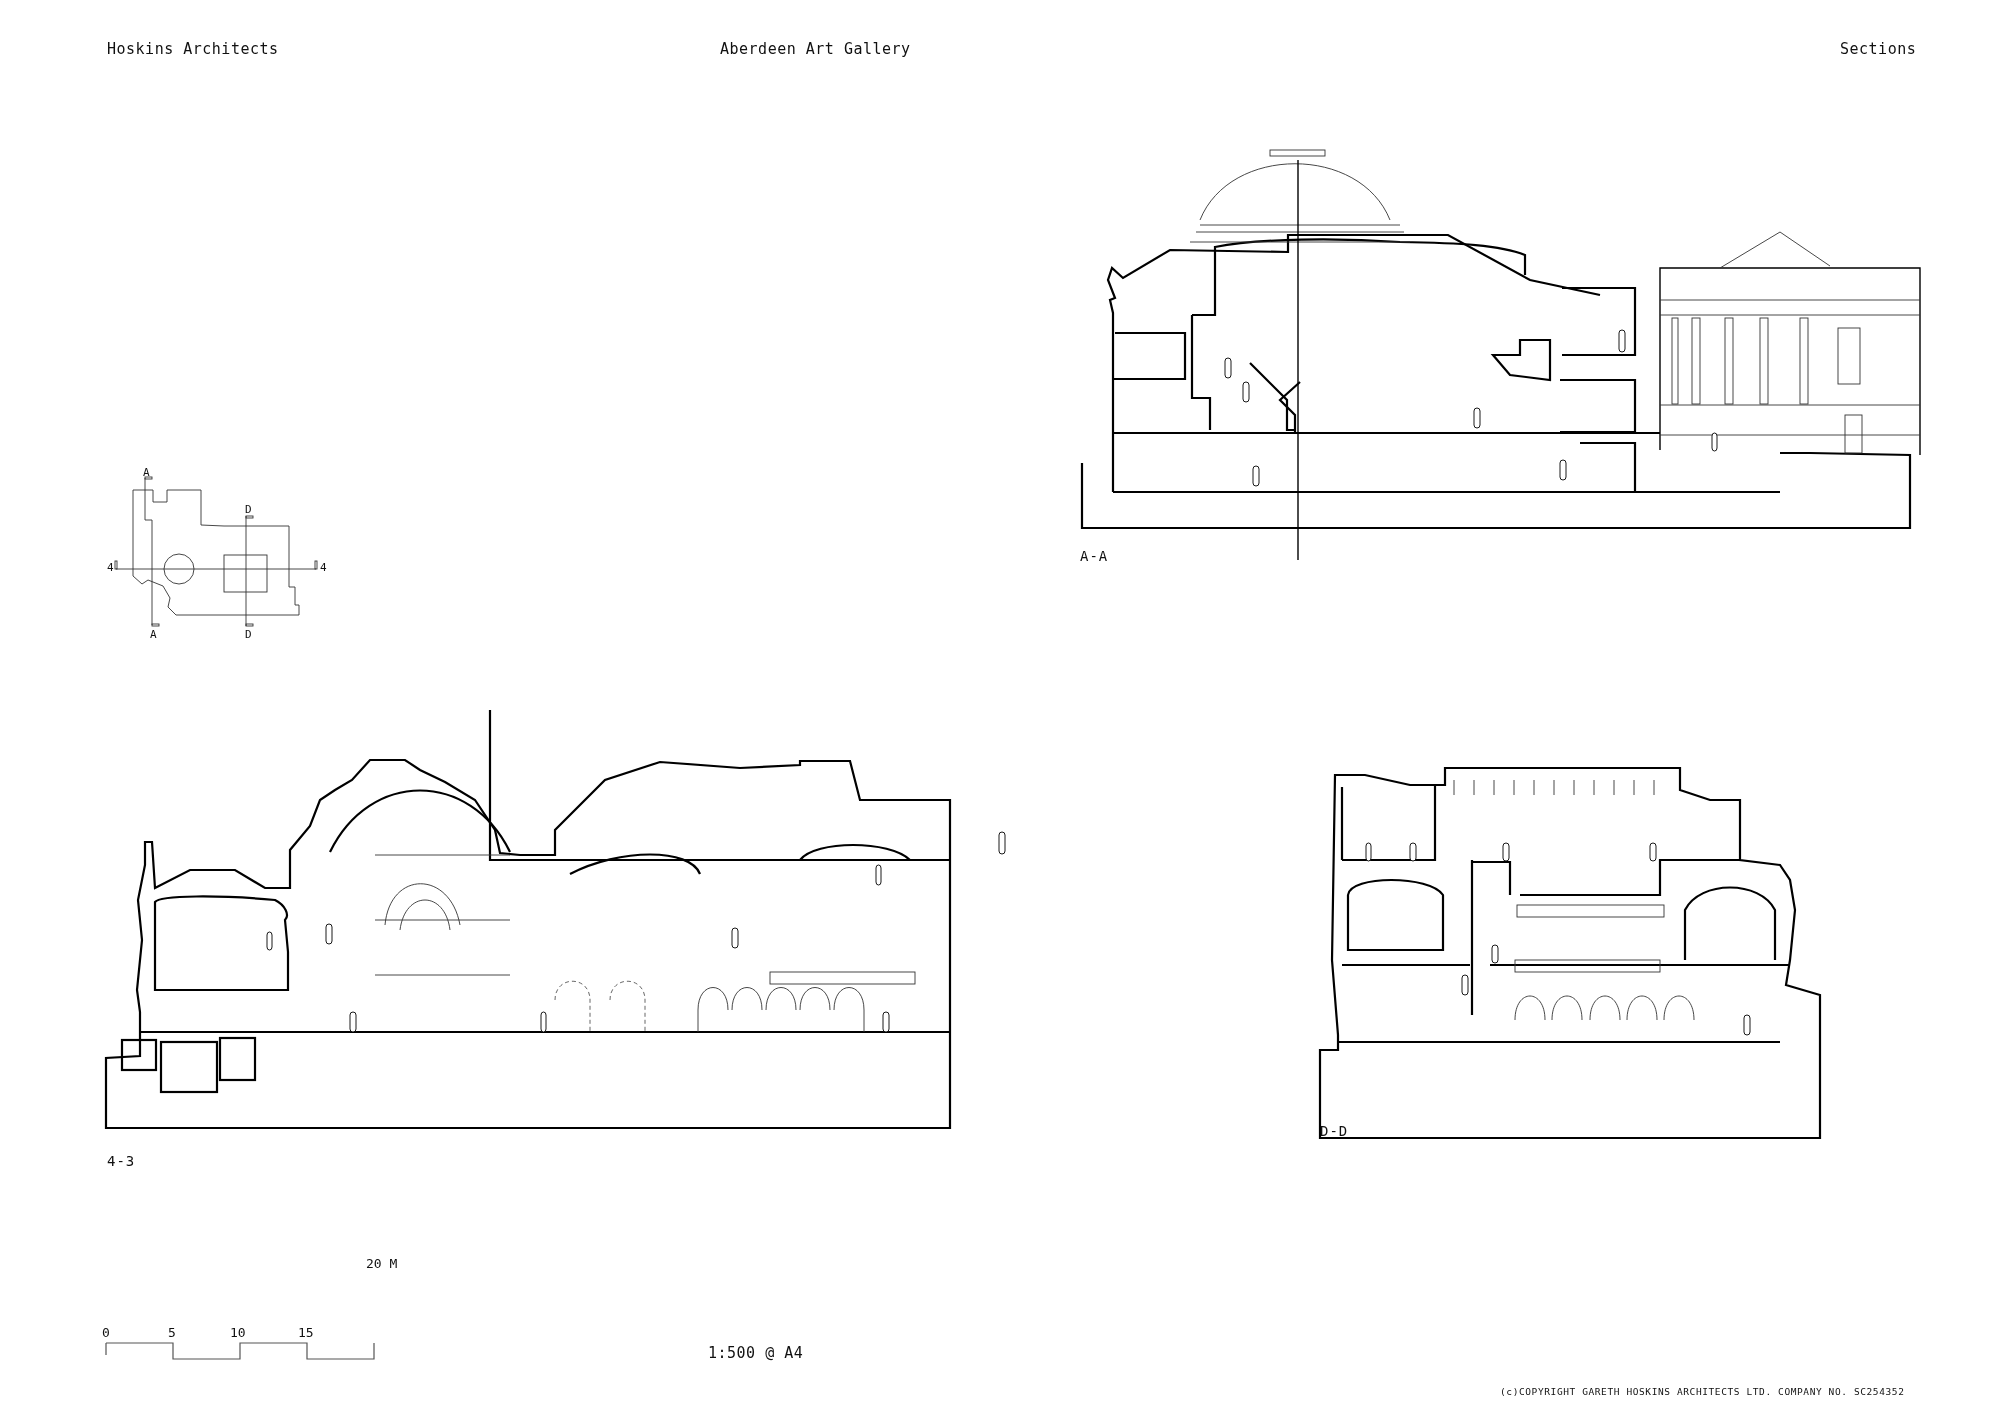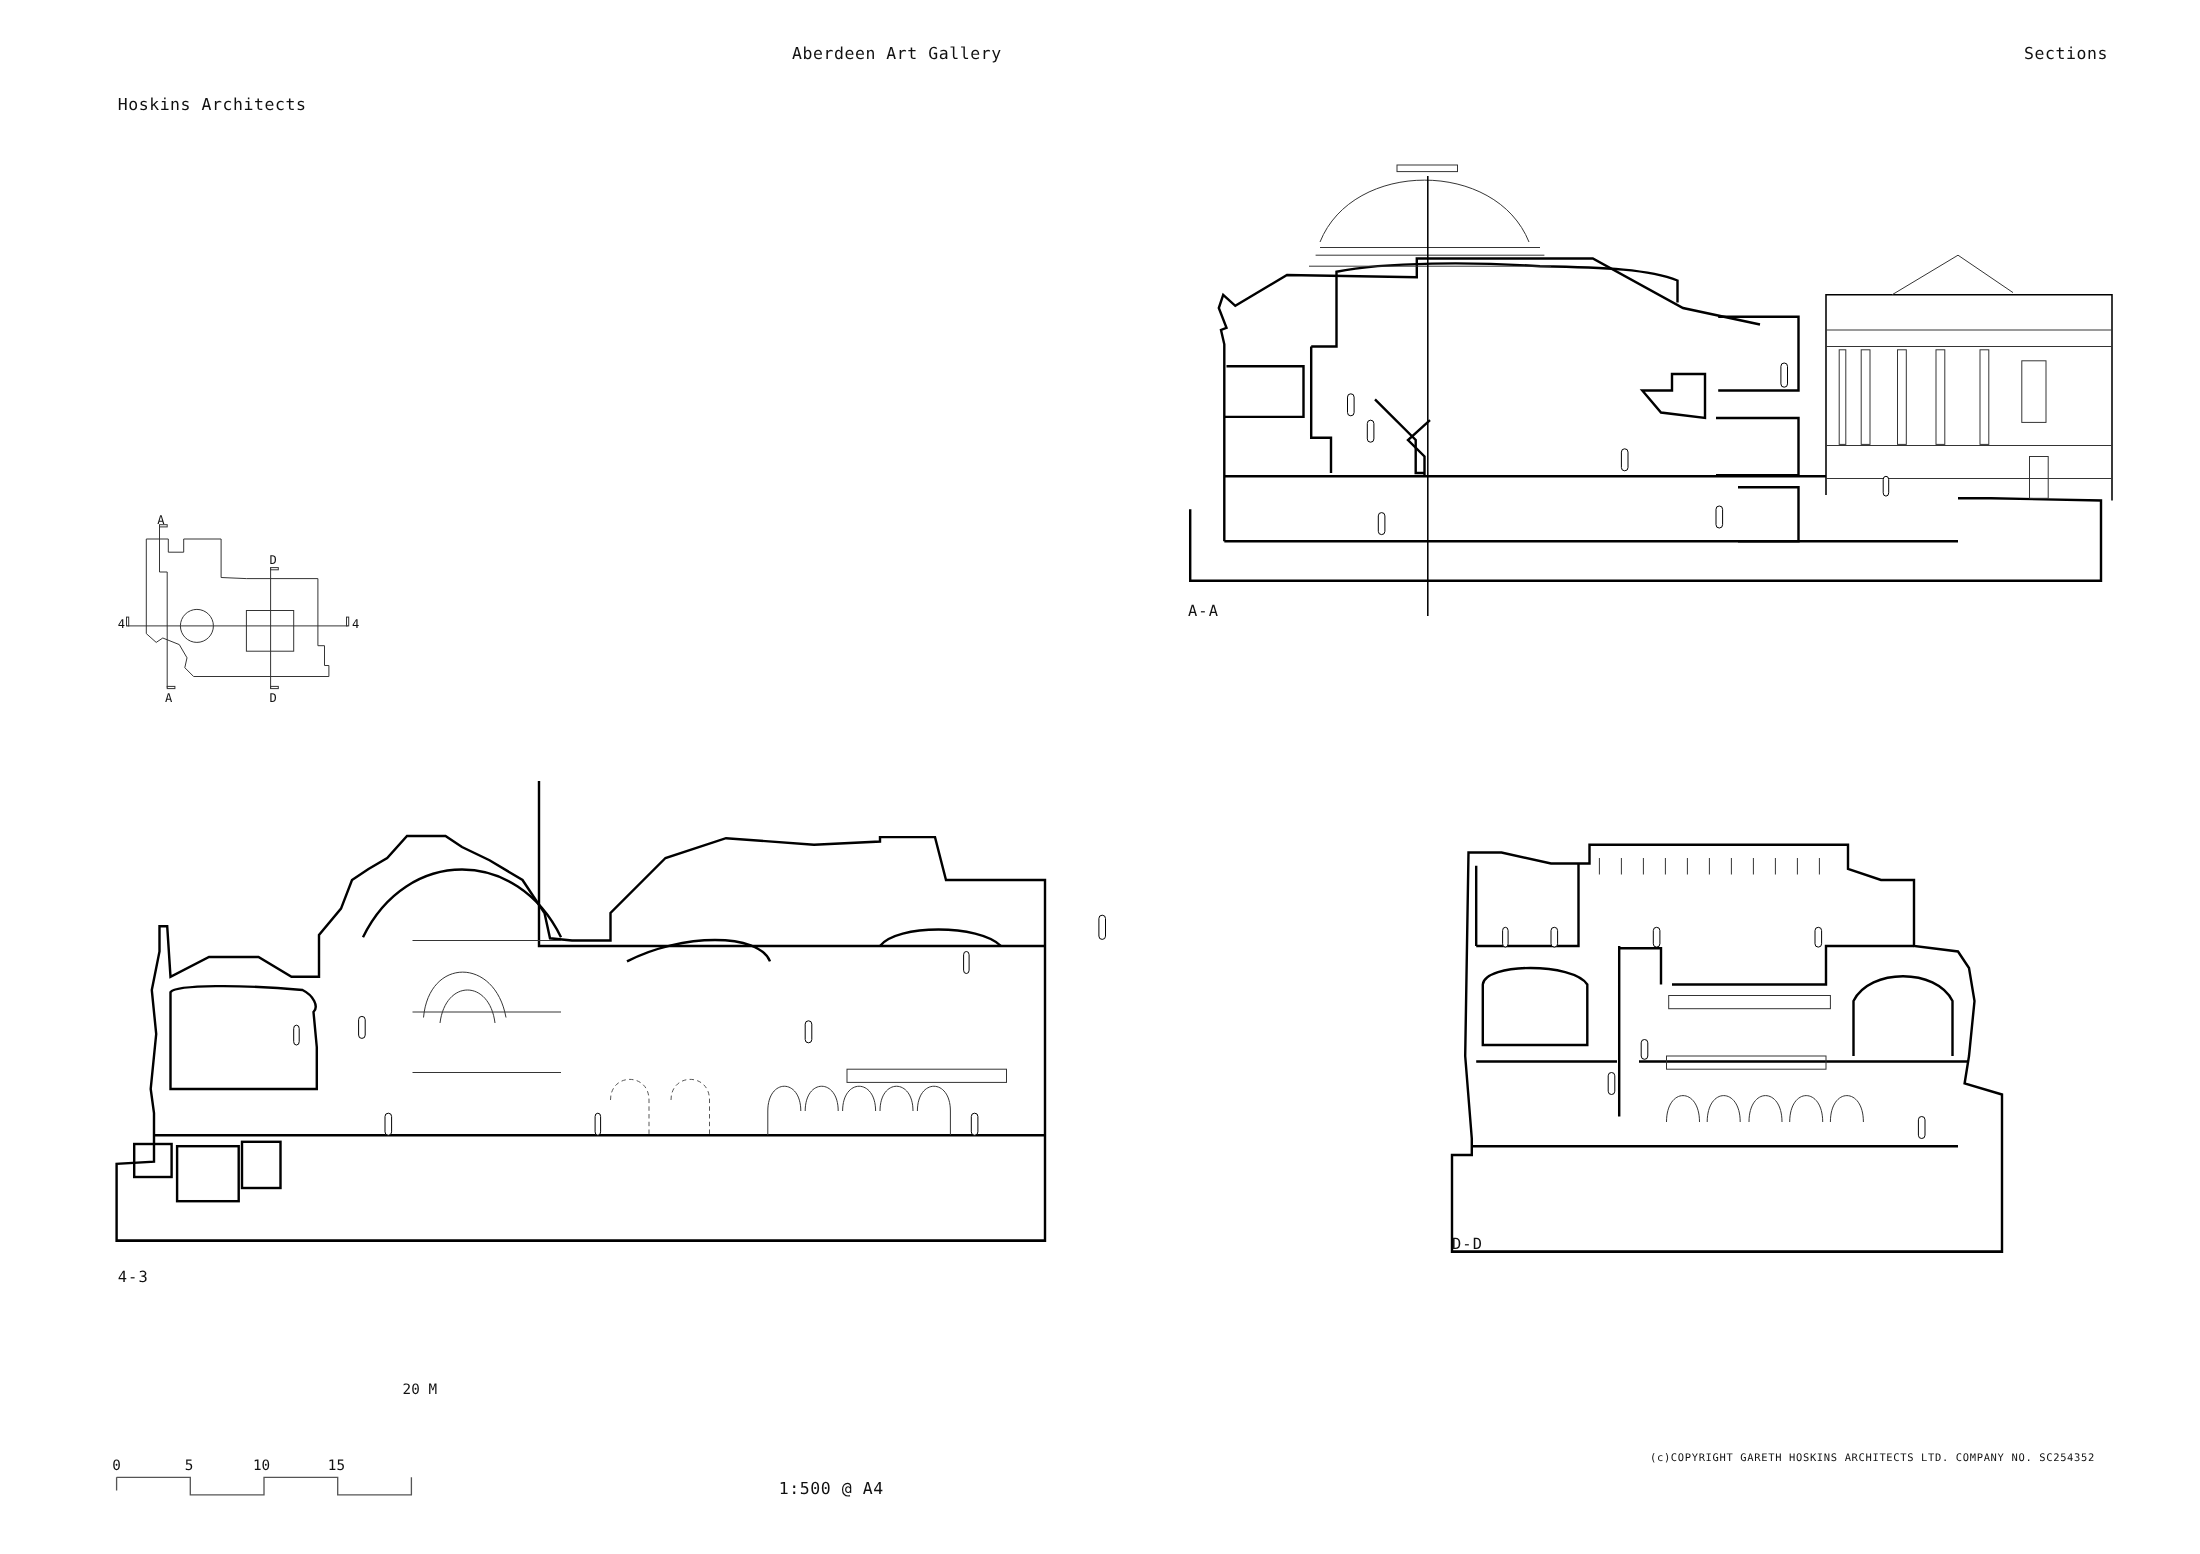--- a/index.html
+++ b/index.html
@@ -12,21 +12,21 @@
     .sect { fill: none; stroke: #000; stroke-width: 2.2; stroke-linejoin: miter; }
     .thin { fill: none; stroke: #333; stroke-width: 0.9; }
     .med { fill: none; stroke: #000; stroke-width: 1.4; }
     .dash { fill: none; stroke: #555; stroke-width: 0.9; stroke-dasharray: 4 3; }
     .fig { fill: #fff; stroke: #000; stroke-width: 0.9; }
     .sc-tick { position: absolute; font-size: 13px; }
   </style>
 </head>
 <body>
 
-<div class="t" style="left:107px; top:40px;margin-top:46px;">Hoskins Architects</div>
+<div class="t" style="left:107px; top:40px;">Hoskins Architects</div>
 <div class="t" style="left:720px; top:40px;">Aberdeen Art Gallery</div>
 <div class="t" style="left:1840px; top:40px;">Sections</div>
 
 <svg style="left:100px;top:460px;" width="240" height="190" viewBox="0 0 240 190">
   <path class="thin" d="M33,30 L53,30 L53,42 L67,42 L67,30 L101,30 L101,65 L124,66 L189,66 L189,127 L195,127 L195,145 L199,145 L199,155 L76,155 L68,147 L70,138 L63,126 L48,120 L42,124 L33,116 Z"></path>
   <circle class="thin" cx="79" cy="109" r="15"></circle>
   <rect class="thin" x="124" y="95" width="43" height="37"></rect>
   <line class="thin" x1="16" y1="109" x2="216" y2="109"></line>
   <path class="thin" d="M45,18 L45,60 L52,60 L52,165"></path>
   <line class="thin" x1="146" y1="56" x2="146" y2="166"></line>
@@ -173,13 +173,13 @@
 <div class="sc-tick" style="left:102px;top:1325px;">0</div>
 <div class="sc-tick" style="left:168px;top:1325px;">5</div>
 <div class="sc-tick" style="left:230px;top:1325px;">10</div>
 <div class="sc-tick" style="left:298px;top:1325px;text-align:center;">15</div>
 <div class="sc-tick" style="left:366px;top:1256px;">20 M</div>
 <svg style="left:100px;top:1340px;" width="300" height="30" viewBox="0 0 300 30">
   <path fill="none" stroke="#555" stroke-width="1.2" d="M6,3 L6,15 M6,3 L73,3 L73,19 L140,19 L140,3 L207,3 L207,19 L274,19 L274,3"></path>
 </svg>
 
 <div class="t" style="left:708px;top:1344px;">1:500 @ A4</div>
-<div class="copy" style="left:1500px;top:1320px;">(c)COPYRIGHT GARETH HOSKINS ARCHITECTS LTD. COMPANY NO. SC254352</div>
+<div class="copy" style="left:1500px;top:1386px;">(c)COPYRIGHT GARETH HOSKINS ARCHITECTS LTD. COMPANY NO. SC254352</div>
 
 </body></html>

